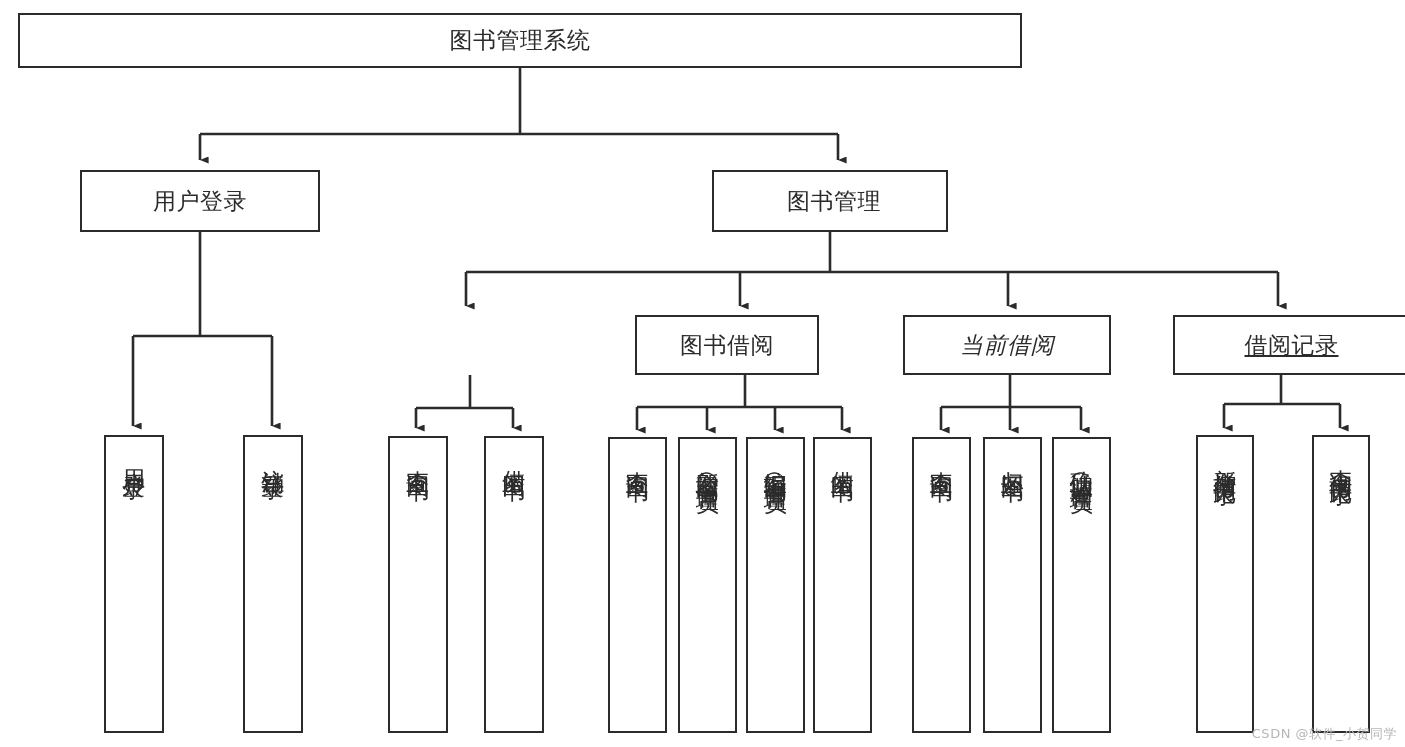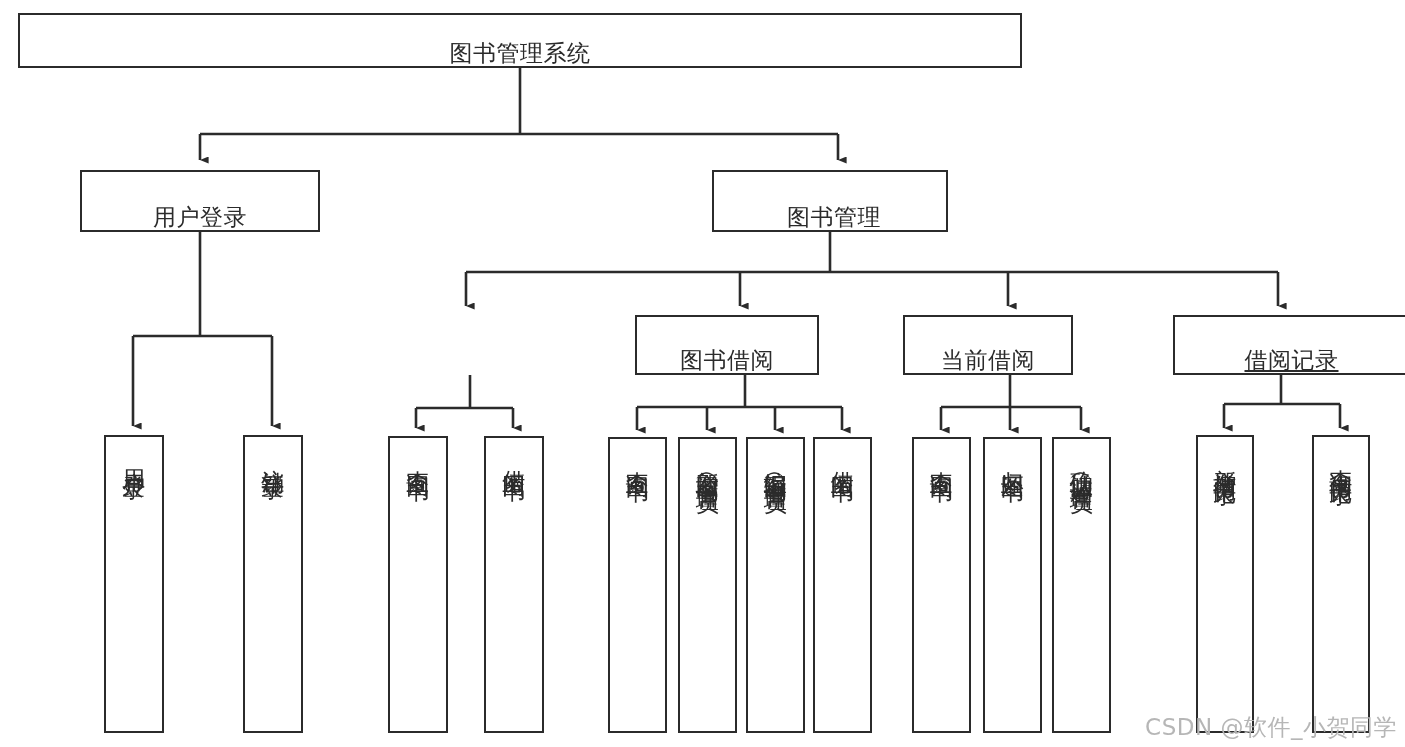--- a/index.html
+++ b/index.html
@@ -23,21 +23,21 @@
     top: 0;
     width: 1405px;
     height: 747px;
   }
   .node-box {
     position: absolute;
     box-sizing: border-box;
     border: 2.5px solid #2b2b2b;
     background: #ffffff;
     display: flex;
-    align-items: flex-end;
+    align-items: center;
     justify-content: center;
     color: #2b2b2b;
   }
   .node-label {
     font-size: 23px;
     line-height: 1.15;
     letter-spacing: 0.5px;
     white-space: nowrap;
     color: #2b2b2b;
   }
@@ -50,21 +50,21 @@
     writing-mode: vertical-rl;
     text-orientation: upright;
     white-space: normal;
     letter-spacing: 3px;
     font-size: 23px;
   }
   #watermark {
     position: absolute;
     right: 8px;
     bottom: 4px;
-    font-size: 23px;
+    font-size: 13px;
     color: #b6b6b6;
     white-space: nowrap;
     letter-spacing: 0.5px;
     pointer-events: none;
   }
 </style>
 </head>
 <body>
 
 <div id="canvas">
@@ -129,21 +129,21 @@
 
   <div class="node-box" style="left:712px; top:170px; width:236px; height:62px;padding-left:8px;">
     <span class="node-label">图书管理</span>
   </div>
 
 
   <div class="node-box" style="left:635px; top:315px; width:184px; height:60px;">
     <span class="node-label">图书借阅</span>
   </div>
 
-  <div class="node-box" style="left:903px; top:315px; width:170px; height:60px;">
+  <div class="node-box" style="left:903px; top:315px; width:208px; height:60px;font-style:italic;">
     <span class="node-label">当前借阅</span>
   </div>
 
   <div class="node-box" style="left:1173px; top:315px; width:237px; height:60px;text-decoration:underline;">
     <span class="node-label">借阅记录</span>
   </div>
 
   <div class="node-box vertical" style="left:104px; top:435px; width:60px; height:298px;">
     <span class="node-label">用户登录</span>
   </div>

